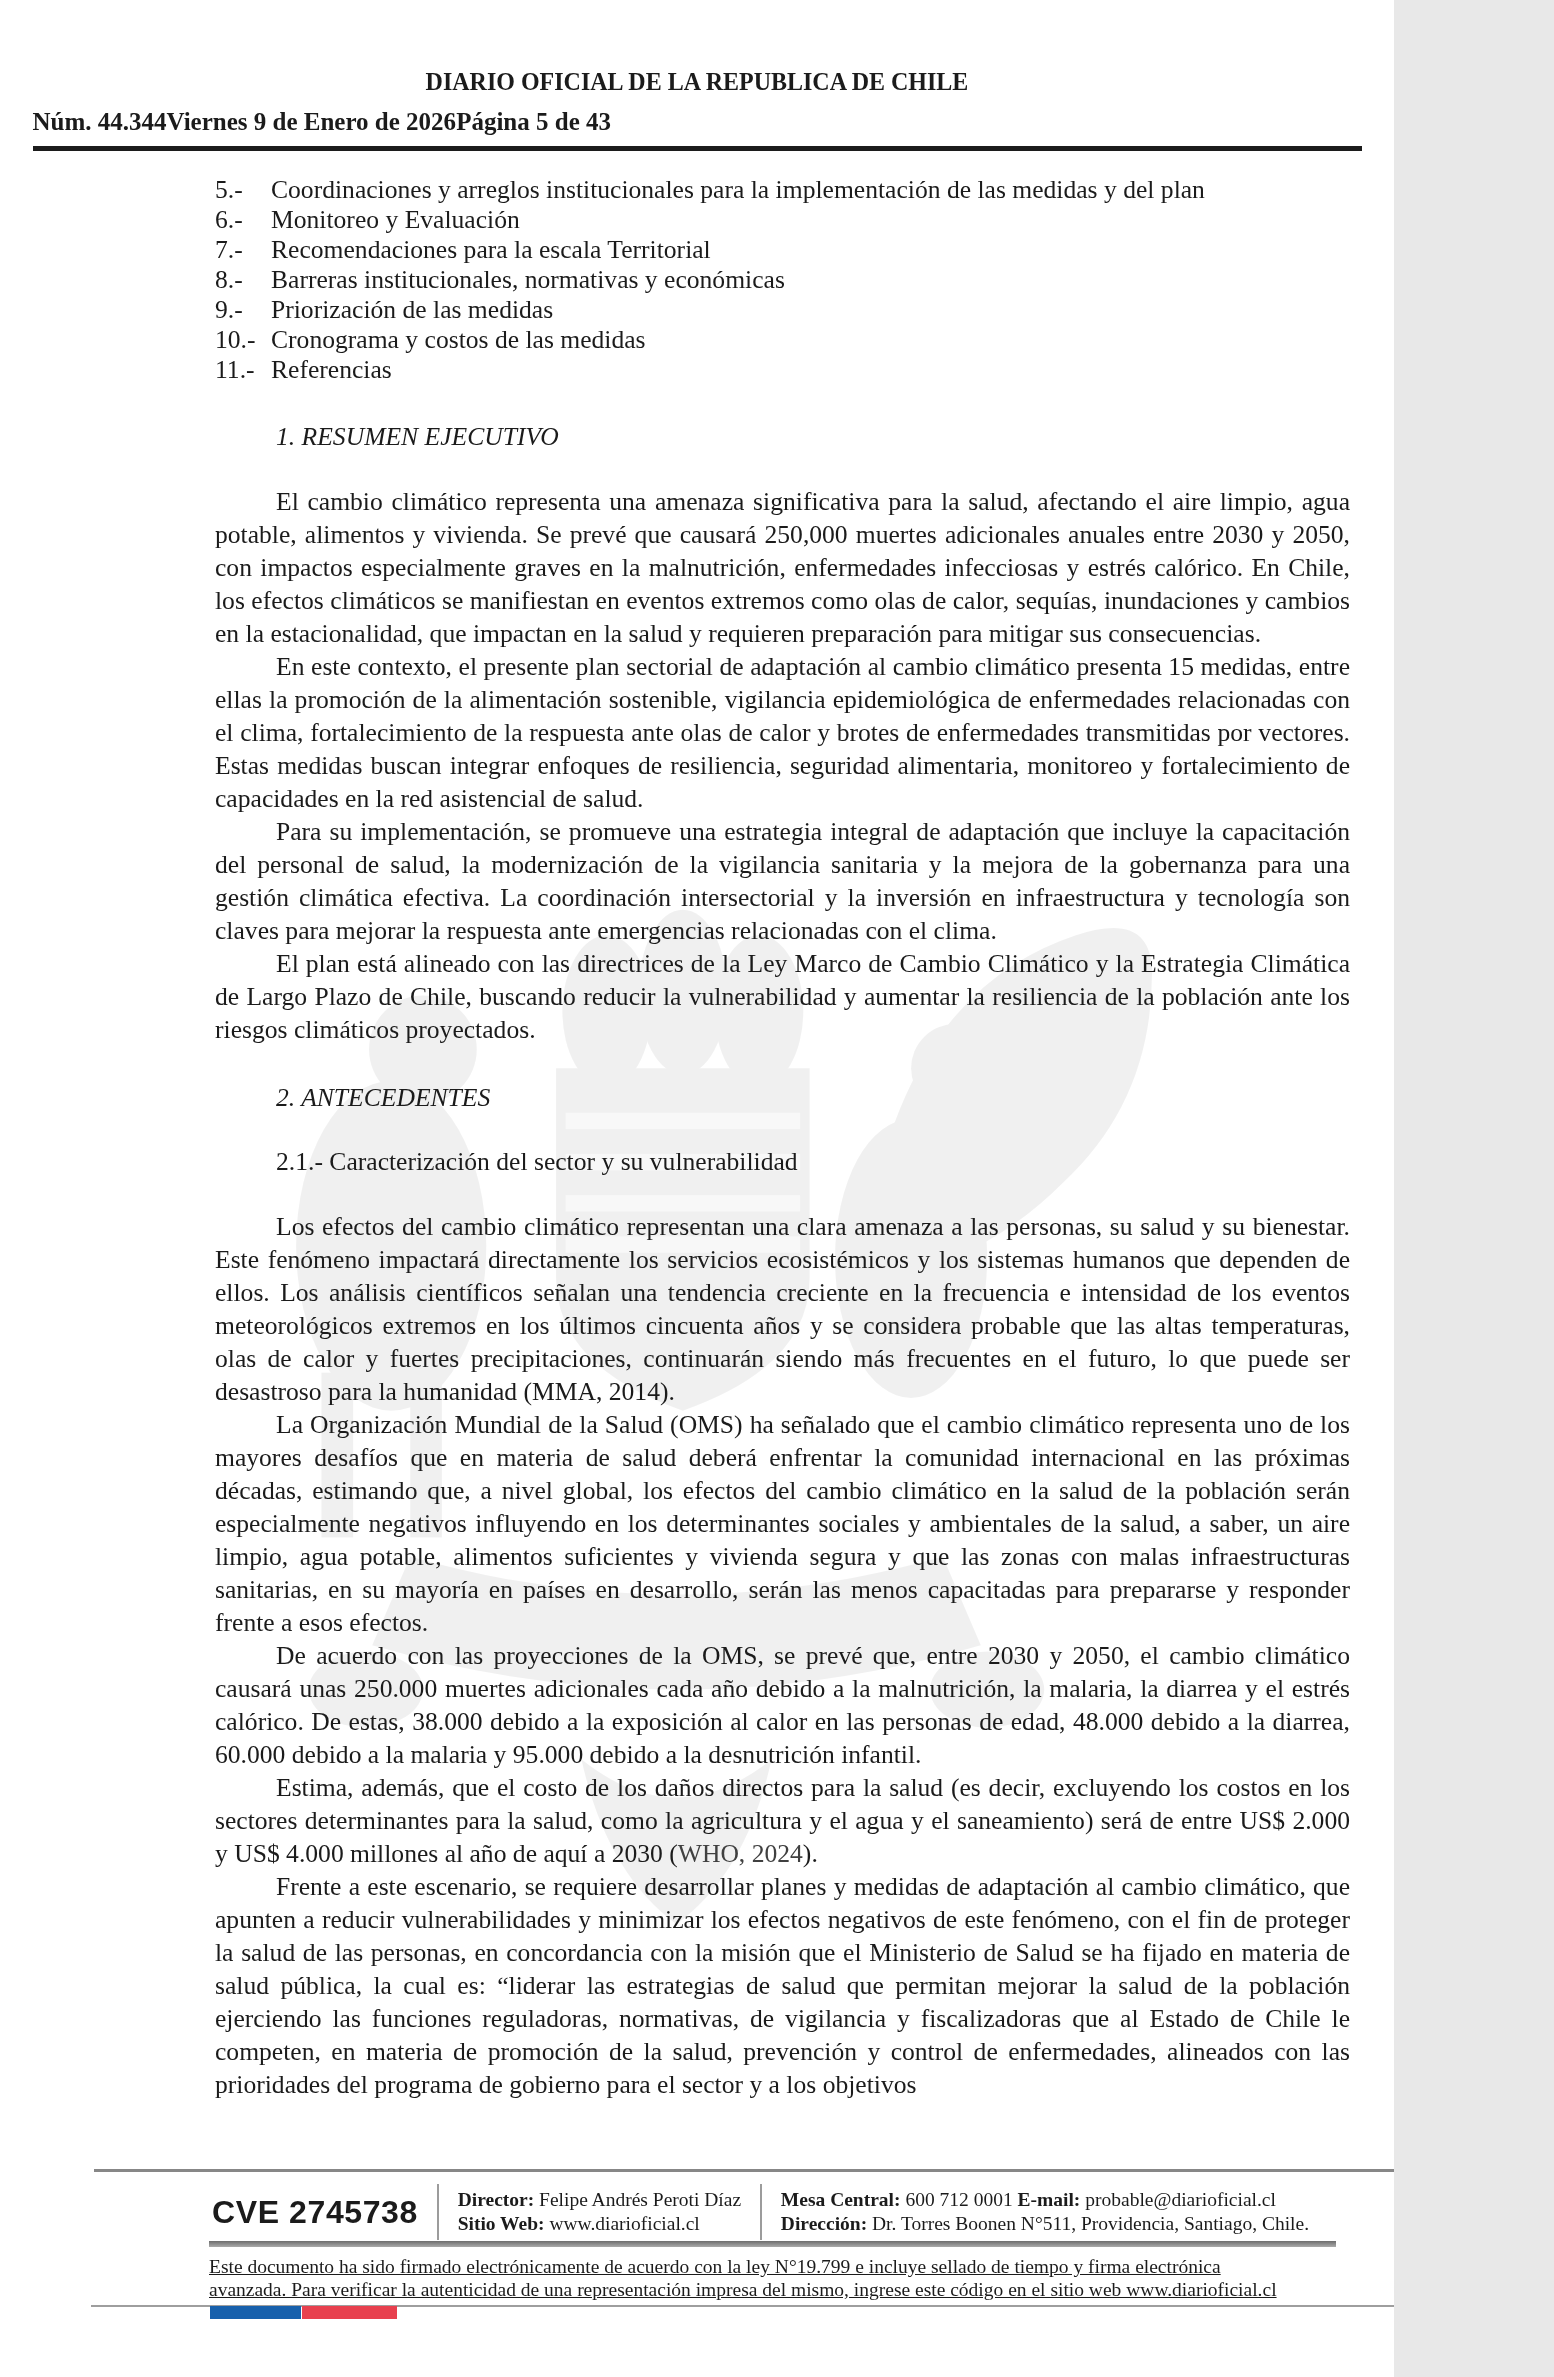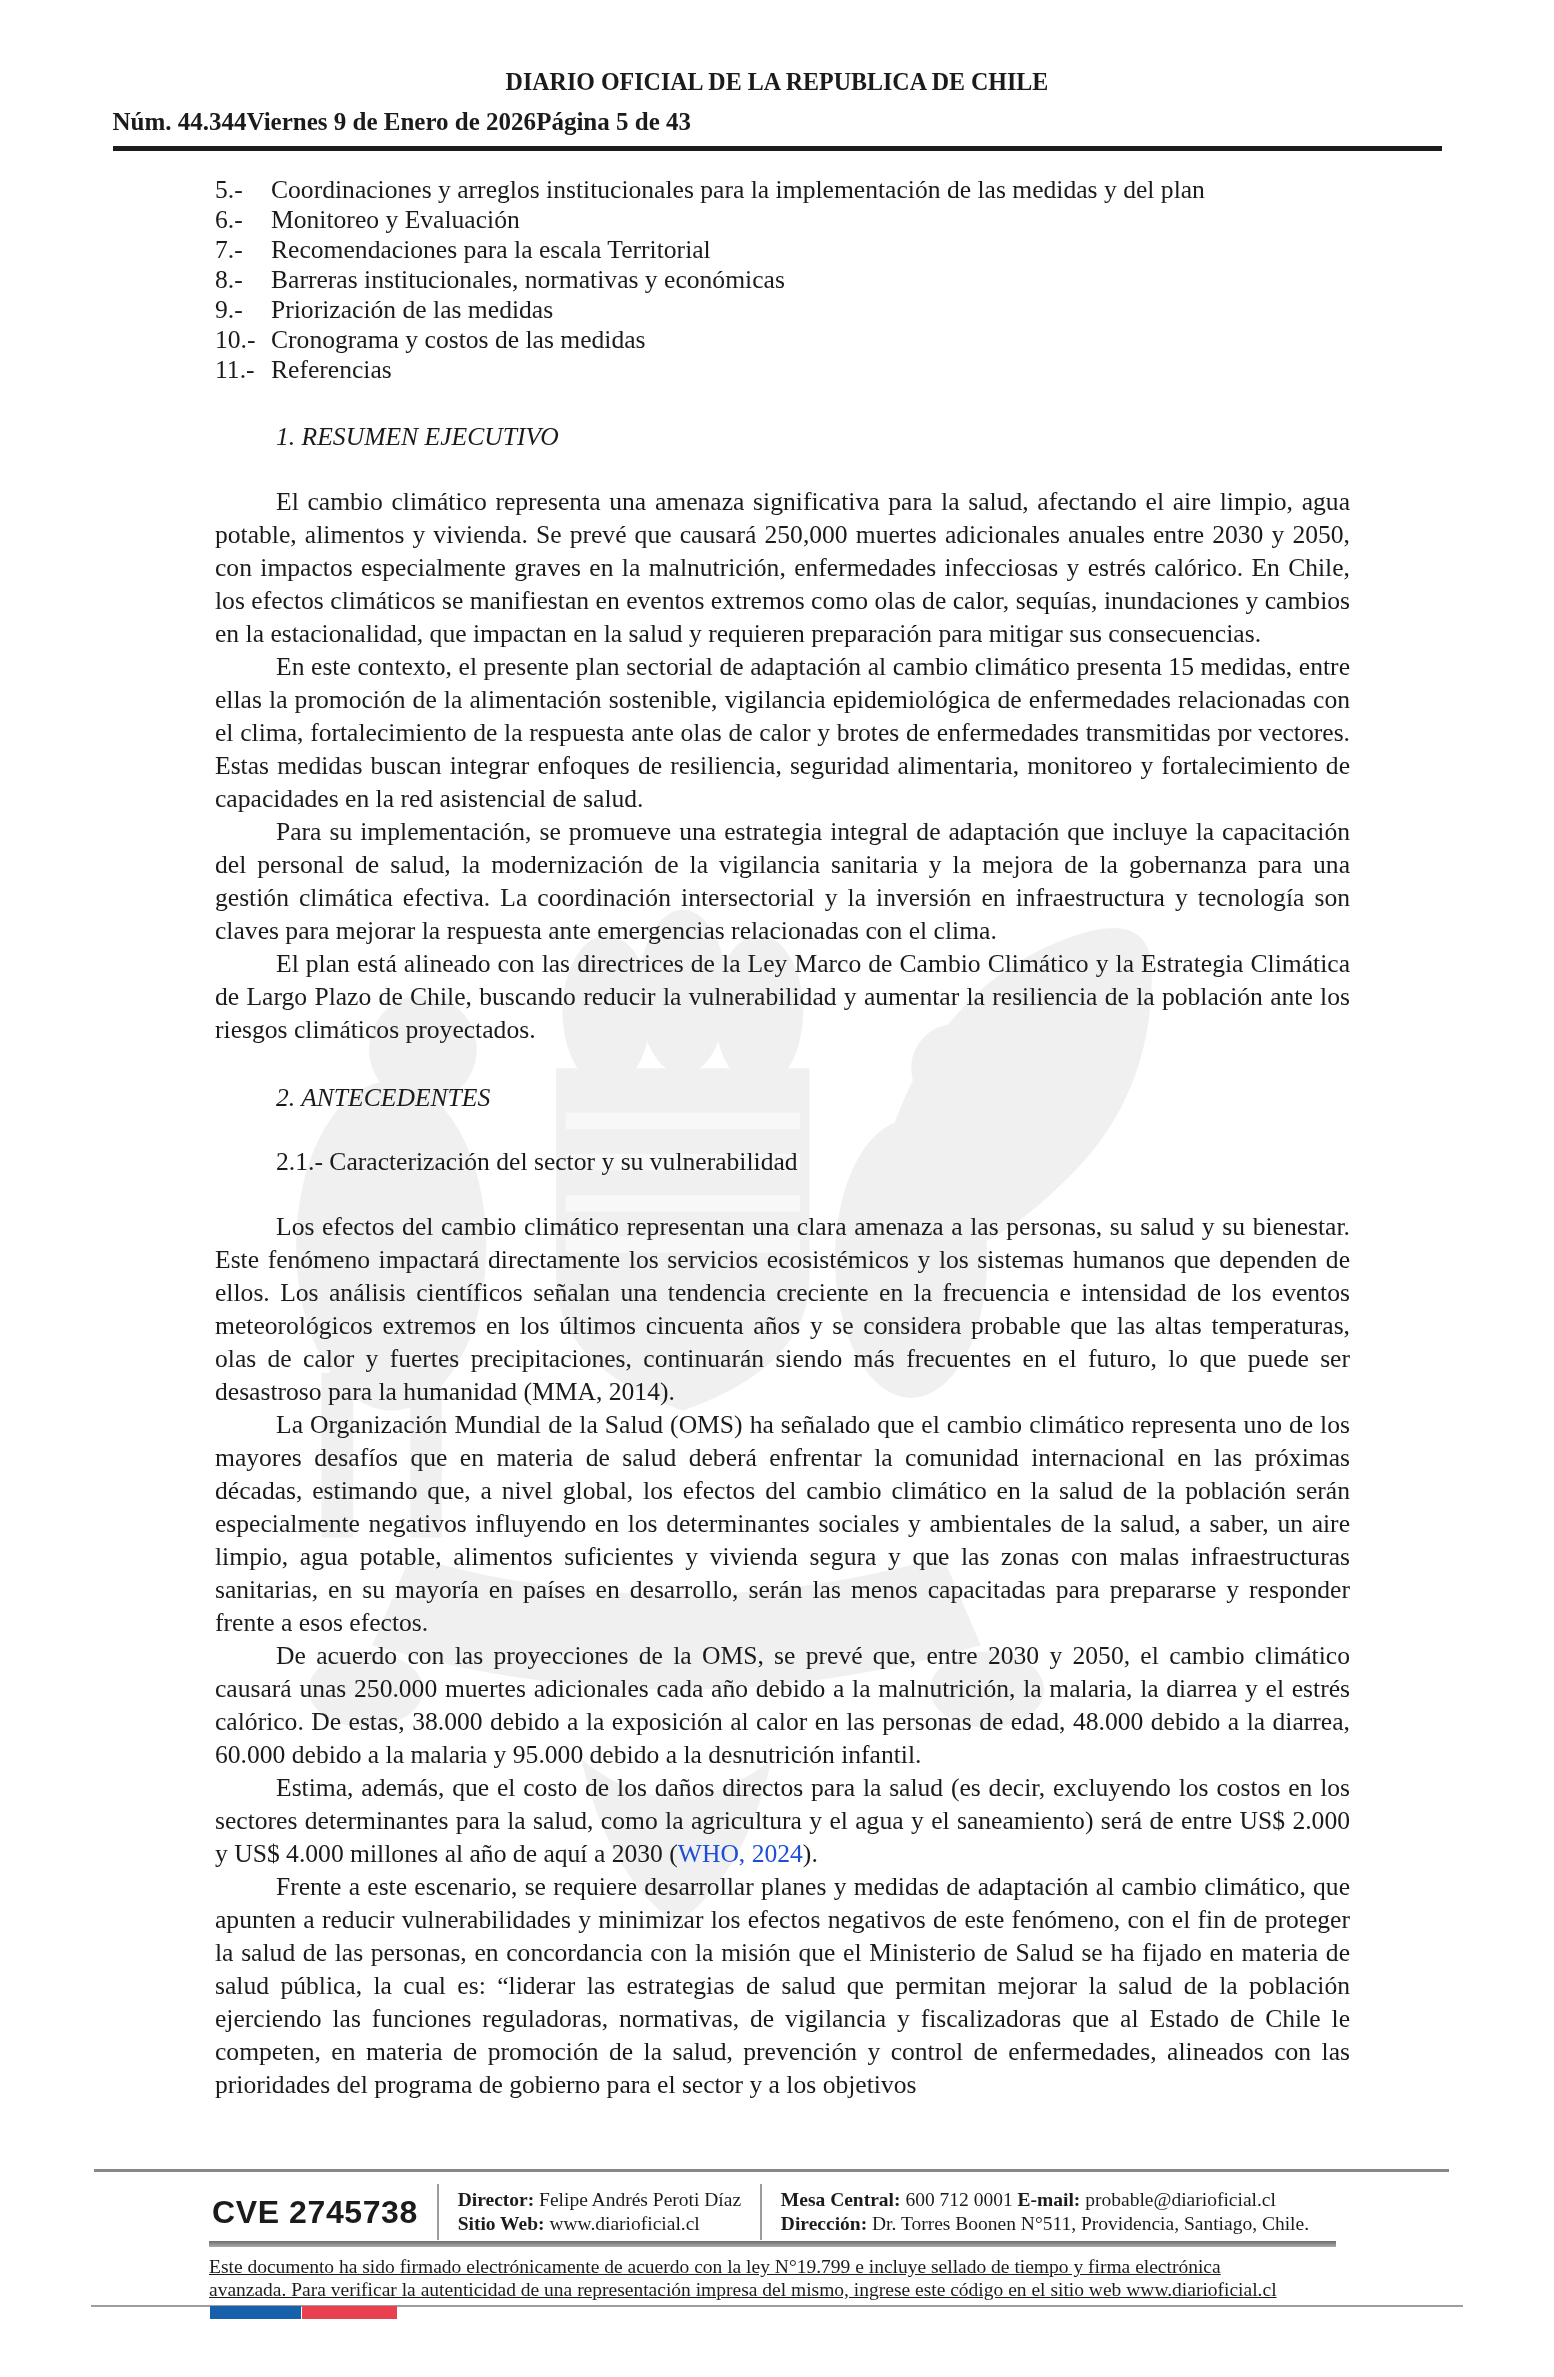--- a/index.html
+++ b/index.html
@@ -1,18 +1,18 @@
 <!DOCTYPE html>
 <html style="font-size:9.8px"><head>
 <meta charset="utf-8">
 <style>
   html,body{margin:0;padding:0;background:#e8e8e8;}
   .page{
     position:relative;
-    width:1554px;height:2377px;
+    width:1394px;height:2377px;
     background:#ffffff;
     font-family:"Liberation Serif", serif;
     color:#1b1b1b;
     overflow:hidden;
   }
   
   .header{position:relative;z-index:2;}
   .masthead{
     padding-top:68px;
     text-align:center;
@@ -185,21 +185,21 @@
     <p>En este contexto, el presente plan sectorial de adaptación al cambio climático presenta 15 medidas, entre ellas la promoción de la alimentación sostenible, vigilancia epidemiológica de enfermedades relacionadas con el clima, fortalecimiento de la respuesta ante olas de calor y brotes de enfermedades transmitidas por vectores. Estas medidas buscan integrar enfoques de resiliencia, seguridad alimentaria, monitoreo y fortalecimiento de capacidades en la red asistencial de salud.</p>
     <p>Para su implementación, se promueve una estrategia integral de adaptación que incluye la capacitación del personal de salud, la modernización de la vigilancia sanitaria y la mejora de la gobernanza para una gestión climática efectiva. La coordinación intersectorial y la inversión en infraestructura y tecnología son claves para mejorar la respuesta ante emergencias relacionadas con el clima.</p>
     <p>El plan está alineado con las directrices de la Ley Marco de Cambio Climático y la Estrategia Climática de Largo Plazo de Chile, buscando reducir la vulnerabilidad y aumentar la resiliencia de la población ante los riesgos climáticos proyectados.</p>
 
     <div class="h-sec">2. ANTECEDENTES</div>
     <div class="h-sub">2.1.- Caracterización del sector y su vulnerabilidad</div>
 
     <p class="para-first">Los efectos del cambio climático representan una clara amenaza a las personas, su salud y su bienestar. Este fenómeno impactará directamente los servicios ecosistémicos y los sistemas humanos que dependen de ellos. Los análisis científicos señalan una tendencia creciente en la frecuencia e intensidad de los eventos meteorológicos extremos en los últimos cincuenta años y se considera probable que las altas temperaturas, olas de calor y fuertes precipitaciones, continuarán siendo más frecuentes en el futuro, lo que puede ser desastroso para la humanidad (MMA, 2014).</p>
     <p>La Organización Mundial de la Salud (OMS) ha señalado que el cambio climático representa uno de los mayores desafíos que en materia de salud deberá enfrentar la comunidad internacional en las próximas décadas, estimando que, a nivel global, los efectos del cambio climático en la salud de la población serán especialmente negativos influyendo en los determinantes sociales y ambientales de la salud, a saber, un aire limpio, agua potable, alimentos suficientes y vivienda segura y que las zonas con malas infraestructuras sanitarias, en su mayoría en países en desarrollo, serán las menos capacitadas para prepararse y responder frente a esos efectos.</p>
     <p>De acuerdo con las proyecciones de la OMS, se prevé que, entre 2030 y 2050, el cambio climático causará unas 250.000 muertes adicionales cada año debido a la malnutrición, la malaria, la diarrea y el estrés calórico. De estas, 38.000 debido a la exposición al calor en las personas de edad, 48.000 debido a la diarrea, 60.000 debido a la malaria y 95.000 debido a la desnutrición infantil.</p>
-    <p><span>Estima, además, que el costo de los daños directos para la salud (es decir, excluyendo los costos en los sectores determinantes para la salud, como la agricultura y el agua y el saneamiento) será de entre US$ 2.000 y US$ 4.000 millones al año de aquí a 2030 (</span><a class="doc-link" style="color: #1d4ed8;">WHO, 2024</a><span>).</span></p>
+    <p><span>Estima, además, que el costo de los daños directos para la salud (es decir, excluyendo los costos en los sectores determinantes para la salud, como la agricultura y el agua y el saneamiento) será de entre US$ 2.000 y US$ 4.000 millones al año de aquí a 2030 (</span><a class="doc-link" style="color: #404040;">WHO, 2024</a><span>).</span></p>
     <p>Frente a este escenario, se requiere desarrollar planes y medidas de adaptación al cambio climático, que apunten a reducir vulnerabilidades y minimizar los efectos negativos de este fenómeno, con el fin de proteger la salud de las personas, en concordancia con la misión que el Ministerio de Salud se ha fijado en materia de salud pública, la cual es: “liderar las estrategias de salud que permitan mejorar la salud de la población ejerciendo las funciones reguladoras, normativas, de vigilancia y fiscalizadoras que al Estado de Chile le competen, en materia de promoción de la salud, prevención y control de enfermedades, alineados con las prioridades del programa de gobierno para el sector y a los objetivos</p>
 
   </div>
 
   <div class="footer-rule-top"></div>
 
   <div class="footer-row">
     <div class="cve">CVE 2745738</div>
     <div class="vdiv"></div>
     <div class="fcol">

